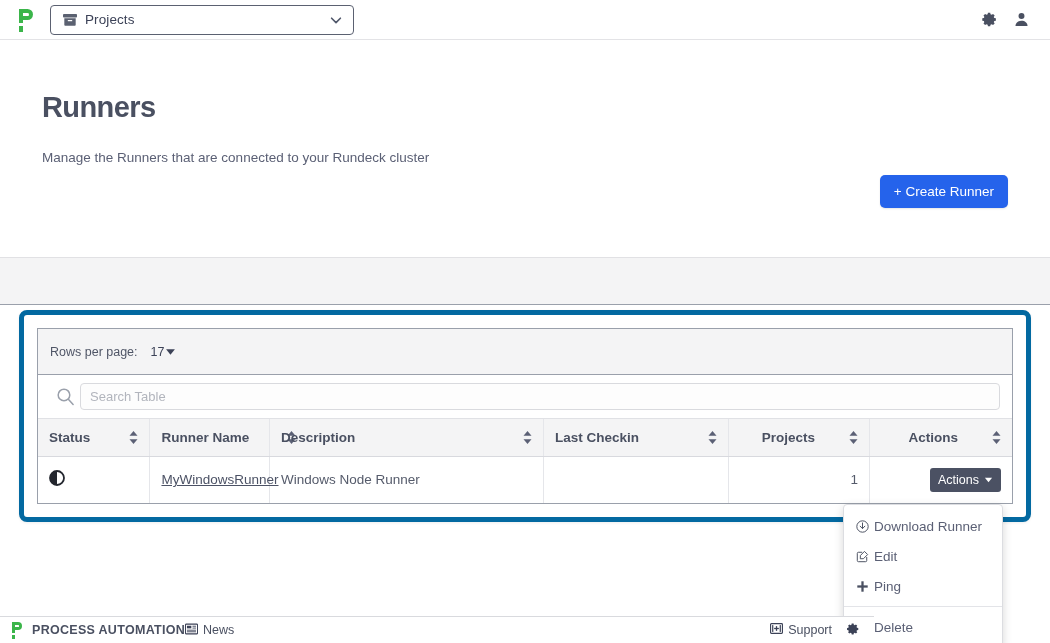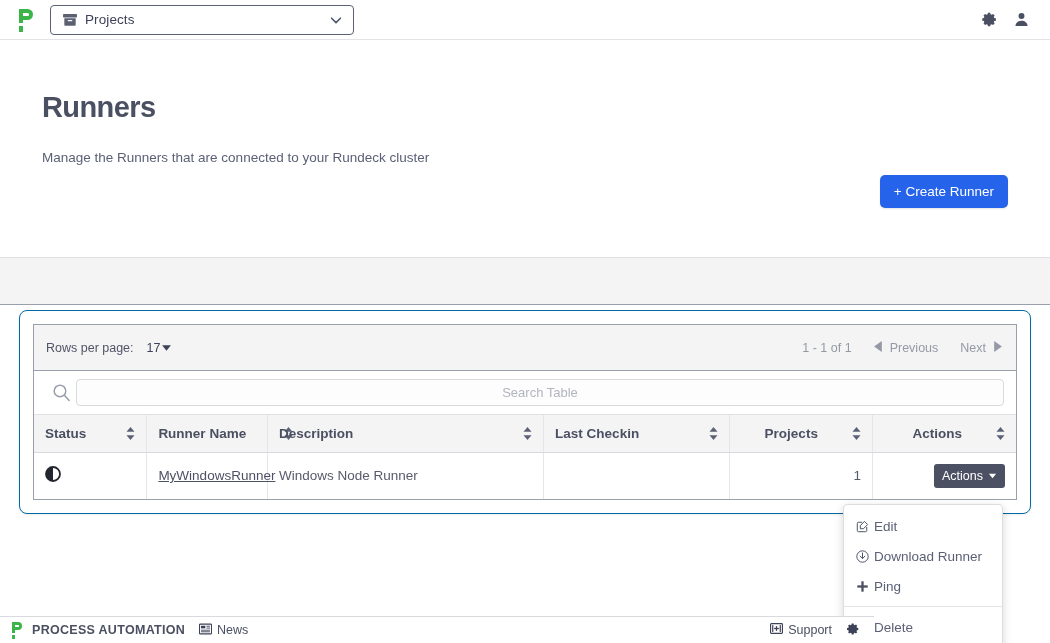--- a/index.html
+++ b/index.html
@@ -105,21 +105,21 @@
   #band {
     height:48px;
     background:#f4f4f5;
     border-top:1px solid #e1e1e4;
     border-bottom:1px solid #9aa0ab;
   }
 
   
   #card-area { padding:5px 19px 0 19px; background:#ffffff; }
   #runner-card {
-    border:1px solid #0369a1;
+    border:5px solid #0369a1;
     border-radius:8px;
     background:#ffffff;
     box-shadow:0 1px 3px rgba(0,0,0,.07);
     padding:13px;
     position:relative;
   }
   #table-wrap { border:1px solid #9aa0ab; }
 
   
   #table-toolbar {
@@ -163,21 +163,20 @@
     flex:1;
     height:27px;
     border:1px solid #d9dade;
     border-radius:4px;
     background:#fdfdfd;
     padding:0 9px;
     font-size:13px;
     font-family:"Liberation Sans", sans-serif;
     color:#3c4257;
     outline:none;
-    text-align:center;
   }
   #search-input::placeholder { color:#b2b5bd; }
 
   
   table#runners-table { width:100%; border-collapse:collapse; table-layout:fixed; }
   table#runners-table thead th {
     background:#f4f4f5;
     height:37px;
     font-size:13.5px;
     font-weight:bold;
@@ -266,21 +265,21 @@
     z-index:60;
   }
   #footer .f-logo { margin-right:7px; position:relative; width:13px; height:17px; }
   #footer .f-logo .stem { position:absolute; left:0; top:0; width:3px; height:17px; background:#3bb54a; }
   #footer .f-logo .bowl {
     position:absolute; left:2px; top:0; width:8px; height:8px;
     border:3px solid #3bb54a; border-left:none; border-radius:0 5px 5px 0;
   }
   #footer .f-logo .gap { position:absolute; left:0; top:11px; width:3px; height:2px; background:#ffffff; }
   #footer .f-brand { font-weight:bold; letter-spacing:.3px; font-size:12.5px; }
-  #footer .f-item { display:flex; align-items:center; gap:5px; margin-left:14px; cursor:pointer; }
+  #footer .f-item { display:flex; align-items:center; gap:5px; cursor:pointer; }
   #footer .f-right { margin-left:auto; display:flex; align-items:center; gap:14px; }
 </style>
 </head>
 <body>
 
 <div id="navbar">
   <div class="logo-p">
     <div class="stem"></div>
       <div class="bowl"></div>
       <div class="stem-gap"></div>
@@ -334,39 +333,20 @@
         <span id="rows-per-page-label">Rows per page:</span>
         <span id="rows-per-page-select">
           <span>17</span>
           <span class="caret">
             <svg width="11" height="11" viewBox="0 0 10 10" fill="#3c4257">
                 <polygon points="1,3 9,3 5,8"></polygon>
               </svg>
           </span>
         </span>
 
-        <div class="toolbar-right">
-          <span>1 - 1 of 1</span>
-          <span class="pager">
-            <span>
-              <svg width="9" height="11" viewBox="0 0 8 10" fill="#9499a5">
-                  <polygon points="7,0 7,10 0,5"></polygon>
-                </svg>
-            </span>
-            <span>Previous</span>
-          </span>
-          <span class="pager">
-            <span>Next</span>
-            <span>
-              <svg width="9" height="11" viewBox="0 0 8 10" fill="#9499a5">
-                  <polygon points="1,0 1,10 8,5"></polygon>
-                </svg>
-            </span>
-          </span>
-        </div>
       </div>
 
       <div id="search-row">
         <span id="search-icon-wrap">
           <svg width="19" height="19" viewBox="0 0 20 20" fill="none" stroke="#9aa0ab" stroke-width="1.6">
             <circle cx="8.4" cy="8.4" r="6.1"></circle>
             <line x1="13" y1="13" x2="18" y2="18.4" stroke-linecap="round"></line>
           </svg>
         </span>
         <input id="search-input" type="text" placeholder="Search Table" style="">
@@ -481,36 +461,36 @@
         </tbody>
       </table>
     </div>
   </div>
 </div>
 
 <div id="actions-dropdown">
   <div class="menu-item">
     <span class="mi-icon">
       <svg width="13" height="13" viewBox="0 0 16 16" fill="none" stroke="#4a5061" stroke-width="1.2">
-        <path d="M13.2 8.6V13a1.4 1.4 0 0 1-1.4 1.4H3a1.4 1.4 0 0 1-1.4-1.4V4.2A1.4 1.4 0 0 1 3 2.8h4.6"></path>
-        <path d="M10.4 1.7l3.9 3.9-5.1 5.1-3.9.1.1-4z" stroke-linejoin="round"></path>
-      </svg>
-    </span>
-    <span>Edit</span>
+        <circle cx="8" cy="8" r="7"></circle>
+        <line x1="8" y1="3.6" x2="8" y2="10.2" stroke-linecap="round"></line>
+        <polyline points="5.1,7.6 8,10.6 10.9,7.6" stroke-linecap="round" stroke-linejoin="round"></polyline>
+      </svg>
+    </span>
+    <span>Download Runner</span>
   </div>
 
   <div class="menu-item">
     <span class="mi-icon">
       <svg width="13" height="13" viewBox="0 0 16 16" fill="none" stroke="#4a5061" stroke-width="1.2">
-        <circle cx="8" cy="8" r="7"></circle>
-        <line x1="8" y1="3.6" x2="8" y2="10.2" stroke-linecap="round"></line>
-        <polyline points="5.1,7.6 8,10.6 10.9,7.6" stroke-linecap="round" stroke-linejoin="round"></polyline>
-      </svg>
-    </span>
-    <span>Download Runner</span>
+        <path d="M13.2 8.6V13a1.4 1.4 0 0 1-1.4 1.4H3a1.4 1.4 0 0 1-1.4-1.4V4.2A1.4 1.4 0 0 1 3 2.8h4.6"></path>
+        <path d="M10.4 1.7l3.9 3.9-5.1 5.1-3.9.1.1-4z" stroke-linejoin="round"></path>
+      </svg>
+    </span>
+    <span>Edit</span>
   </div>
 
   <div class="menu-item">
     <span class="mi-icon">
       <svg width="13" height="13" viewBox="0 0 16 16" fill="#4a5061">
         <rect x="6.6" y="1.6" width="2.8" height="12.8"></rect>
         <rect x="1.6" y="6.6" width="12.8" height="2.8"></rect>
       </svg>
     </span>
     <span>Ping</span>

